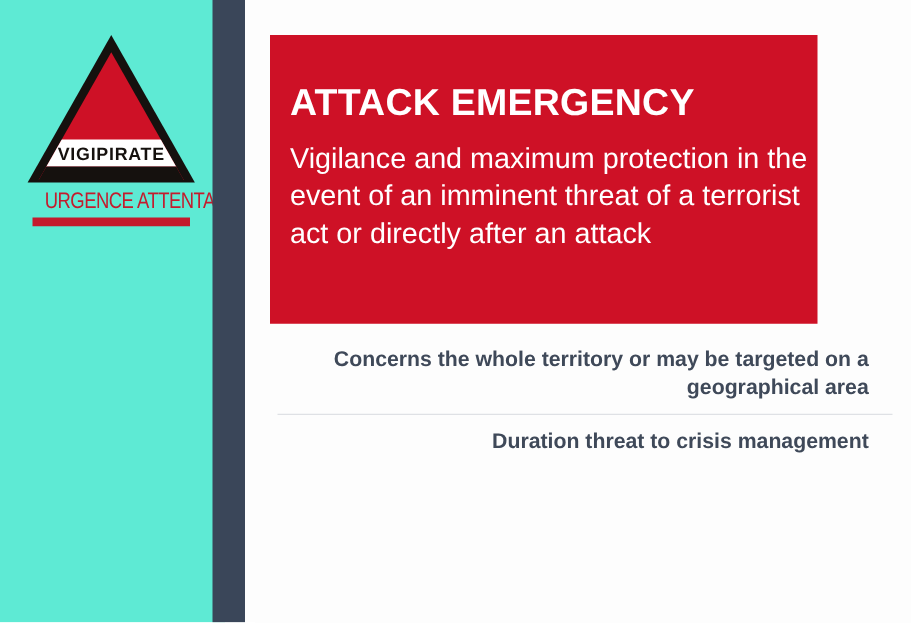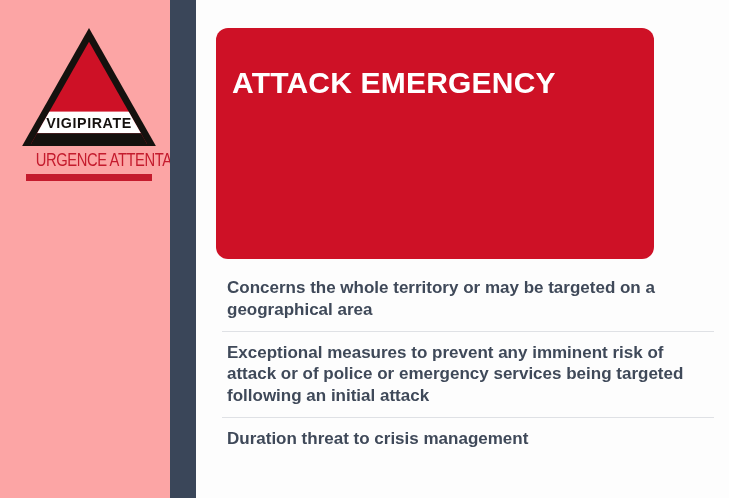--- a/index.html
+++ b/index.html
@@ -12,21 +12,21 @@
     height: 498px;
     overflow: hidden;
     background: #fdfdfd;
   }
 
   
   .left-panel {
     position: absolute;
     left: 0; top: 0;
     width: 180px; height: 498px;
-    background: #fca5a5;
+    background: #5eead4;
   }
   .logo {
     position: absolute;
     left: 20px; top: 26px;
     width: 138px;
     text-align: center;
   }
   .logo svg { display: block; width: 138px; height: 122px; }
   .urgence-label {
     margin-top: 2px;
@@ -68,21 +68,20 @@
     width: 533px; height: 498px;
     background: #fdfdfd;
   }
   .alert-box {
     position: absolute;
     left: 20px; top: 28px;
     width: 438px; height: 231px;
     background: #ce1126;
     color: #ffffff;
     padding: 38px 16px 0 16px;
-    border-radius: 12px;
   }
   .alert-title {
     font-size: 30px;
     font-weight: bold;
     letter-spacing: 0.2px;
     line-height: 1.1;
   }
   .alert-desc {
     margin-top: 13px;
     width: 424px;
@@ -96,21 +95,21 @@
     width: 492px;
     list-style: none;
   }
   .details-list li {
     padding: 10px 0 10px 5px;
     font-size: 17px;
     font-weight: bold;
     line-height: 1.28;
     color: #3f4959;
   }
-  .details-list li .item-text { display: block; max-width: 468px; }
+  .details-list li .item-text { display: block; max-width: 468px; text-align: right; }
   .details-list li + li { border-top: 1px solid #dfe1e5; }
 </style>
 </head>
 <body>
 
 <div class="stage">
 
   <aside class="left-panel">
     <div class="logo">
       <svg viewBox="0 0 140 124" aria-hidden="true">
@@ -134,28 +133,26 @@
     </div>
   </aside>
 
   <div class="divider-bar">
     <div class="arrow-right"></div>
   </div>
 
   <main class="content">
     <section class="alert-box">
       <h1 class="alert-title">ATTACK EMERGENCY</h1>
+      <p class="alert-desc">Vigilance and maximum protection in the event of an imminent threat of a terrorist act or directly after an attack</p>
     </section>
 
     <ul class="details-list">
       <li>
         <span class="item-text">Concerns the whole territory or may be targeted on a geographical area</span>
-      </li>
-      <li>
-        <span class="item-text">Exceptional measures to prevent any imminent risk of attack or of police or emergency services being targeted following an initial attack</span>
       </li>
       <li>
         <span class="item-text">Duration threat to crisis management</span>
       </li>
     </ul>
   </main>
 
 </div>
 
 </body></html>

